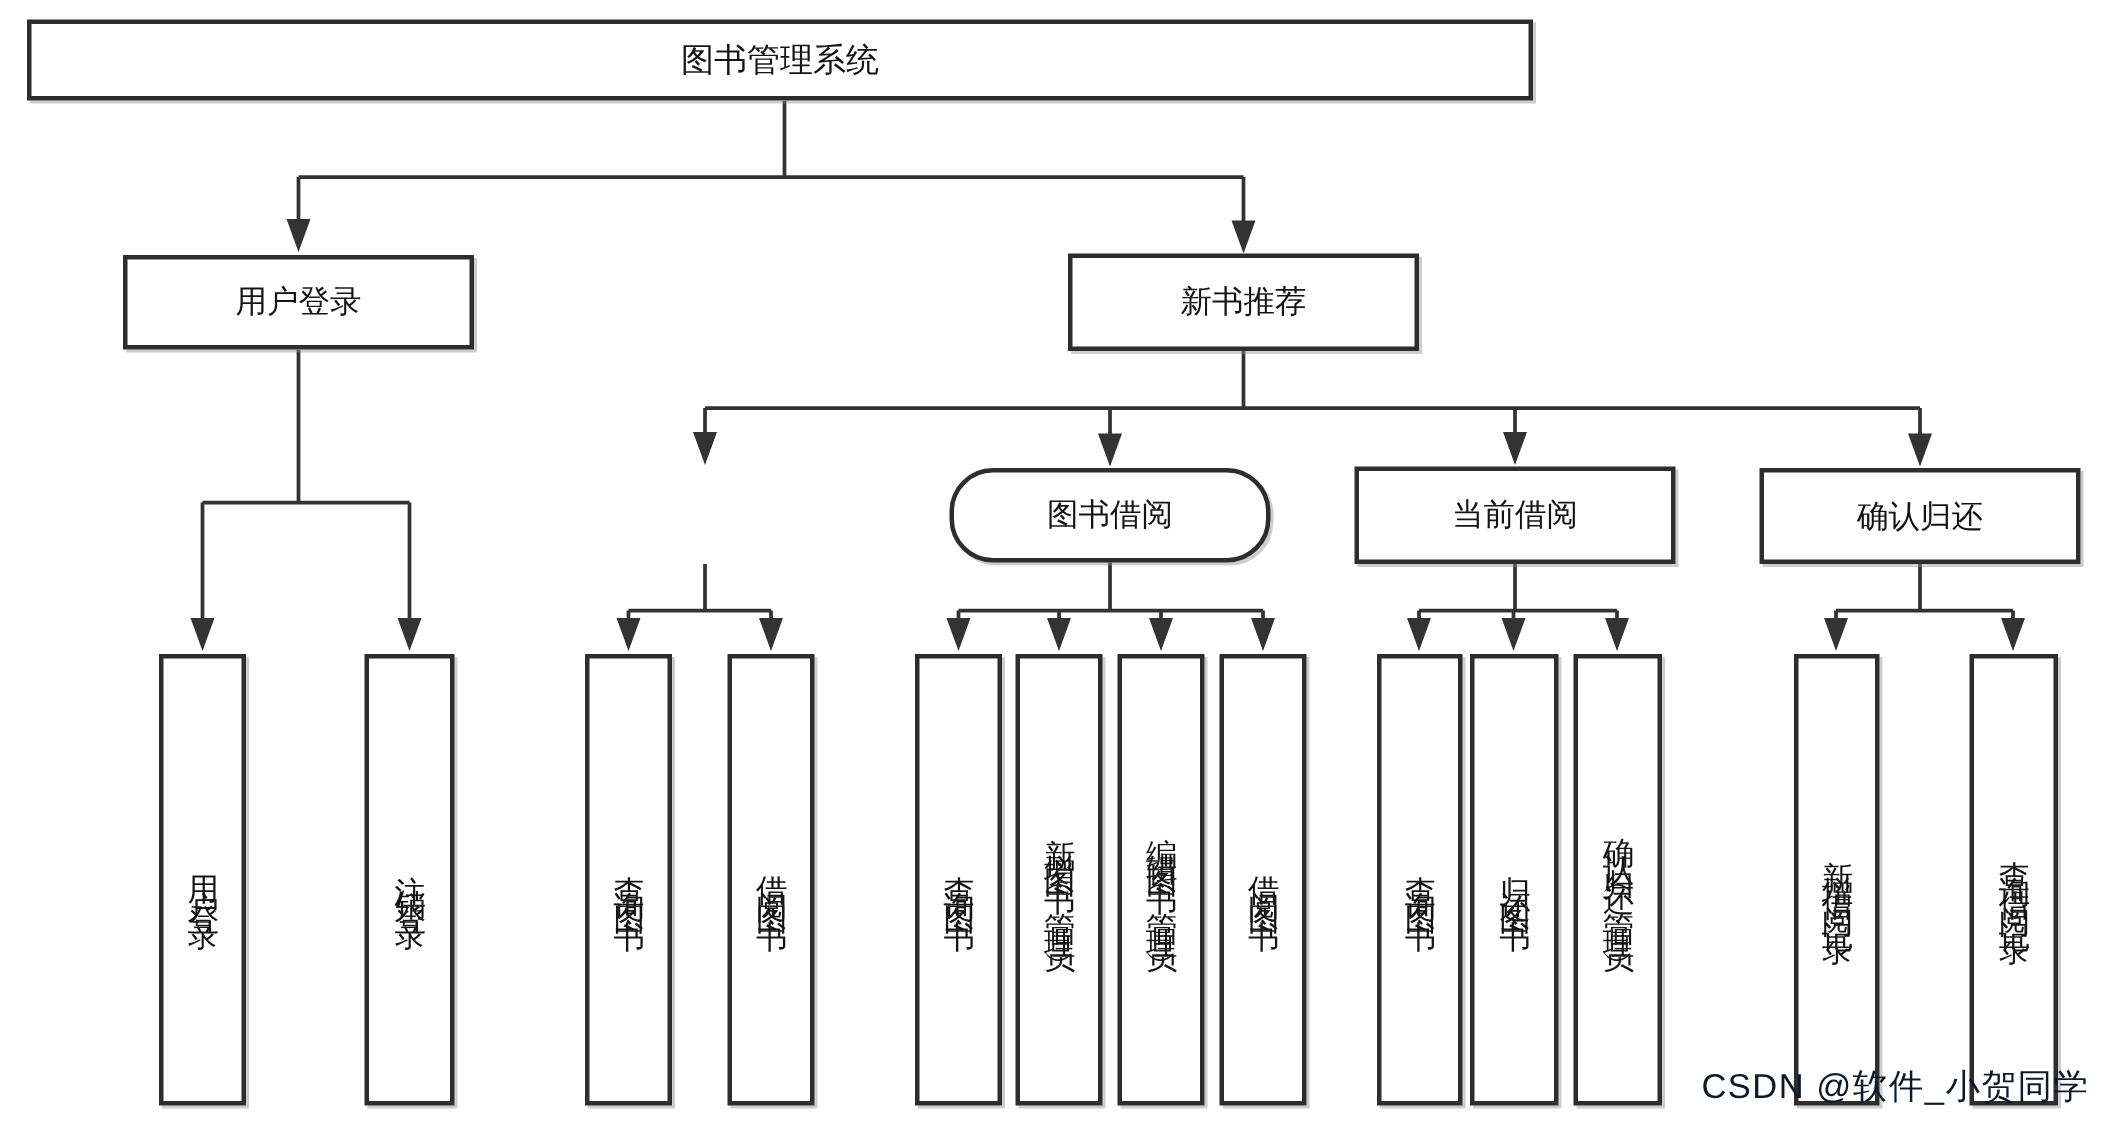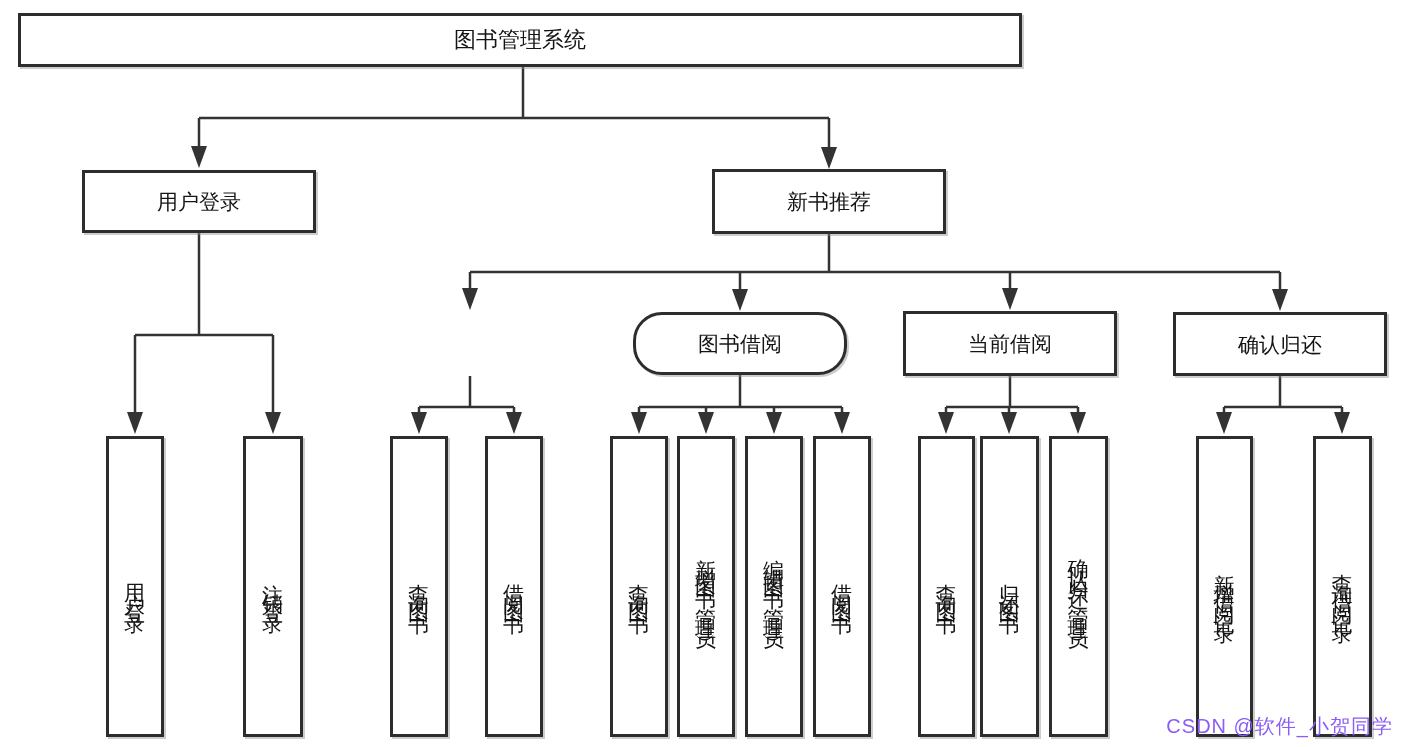--- a/index.html
+++ b/index.html
@@ -31,22 +31,22 @@
   .vbox span {
     writing-mode: vertical-rl;
     text-orientation: mixed;
     letter-spacing: 10px;
     font-size: 21px;
   }
   .watermark {
     position: absolute;
     right: 12px;
     bottom: 7px;
-    color: #8b5cf6;
-    font-size: 20px;
+    color: #0f172a;
+    font-size: 23px;
     z-index: 5;
     letter-spacing: 1px;
   }
 </style>
 </head>
 <body>
 
 <div class="stage">
 
   <svg width="1405" height="747" viewBox="0 0 1405 747">

